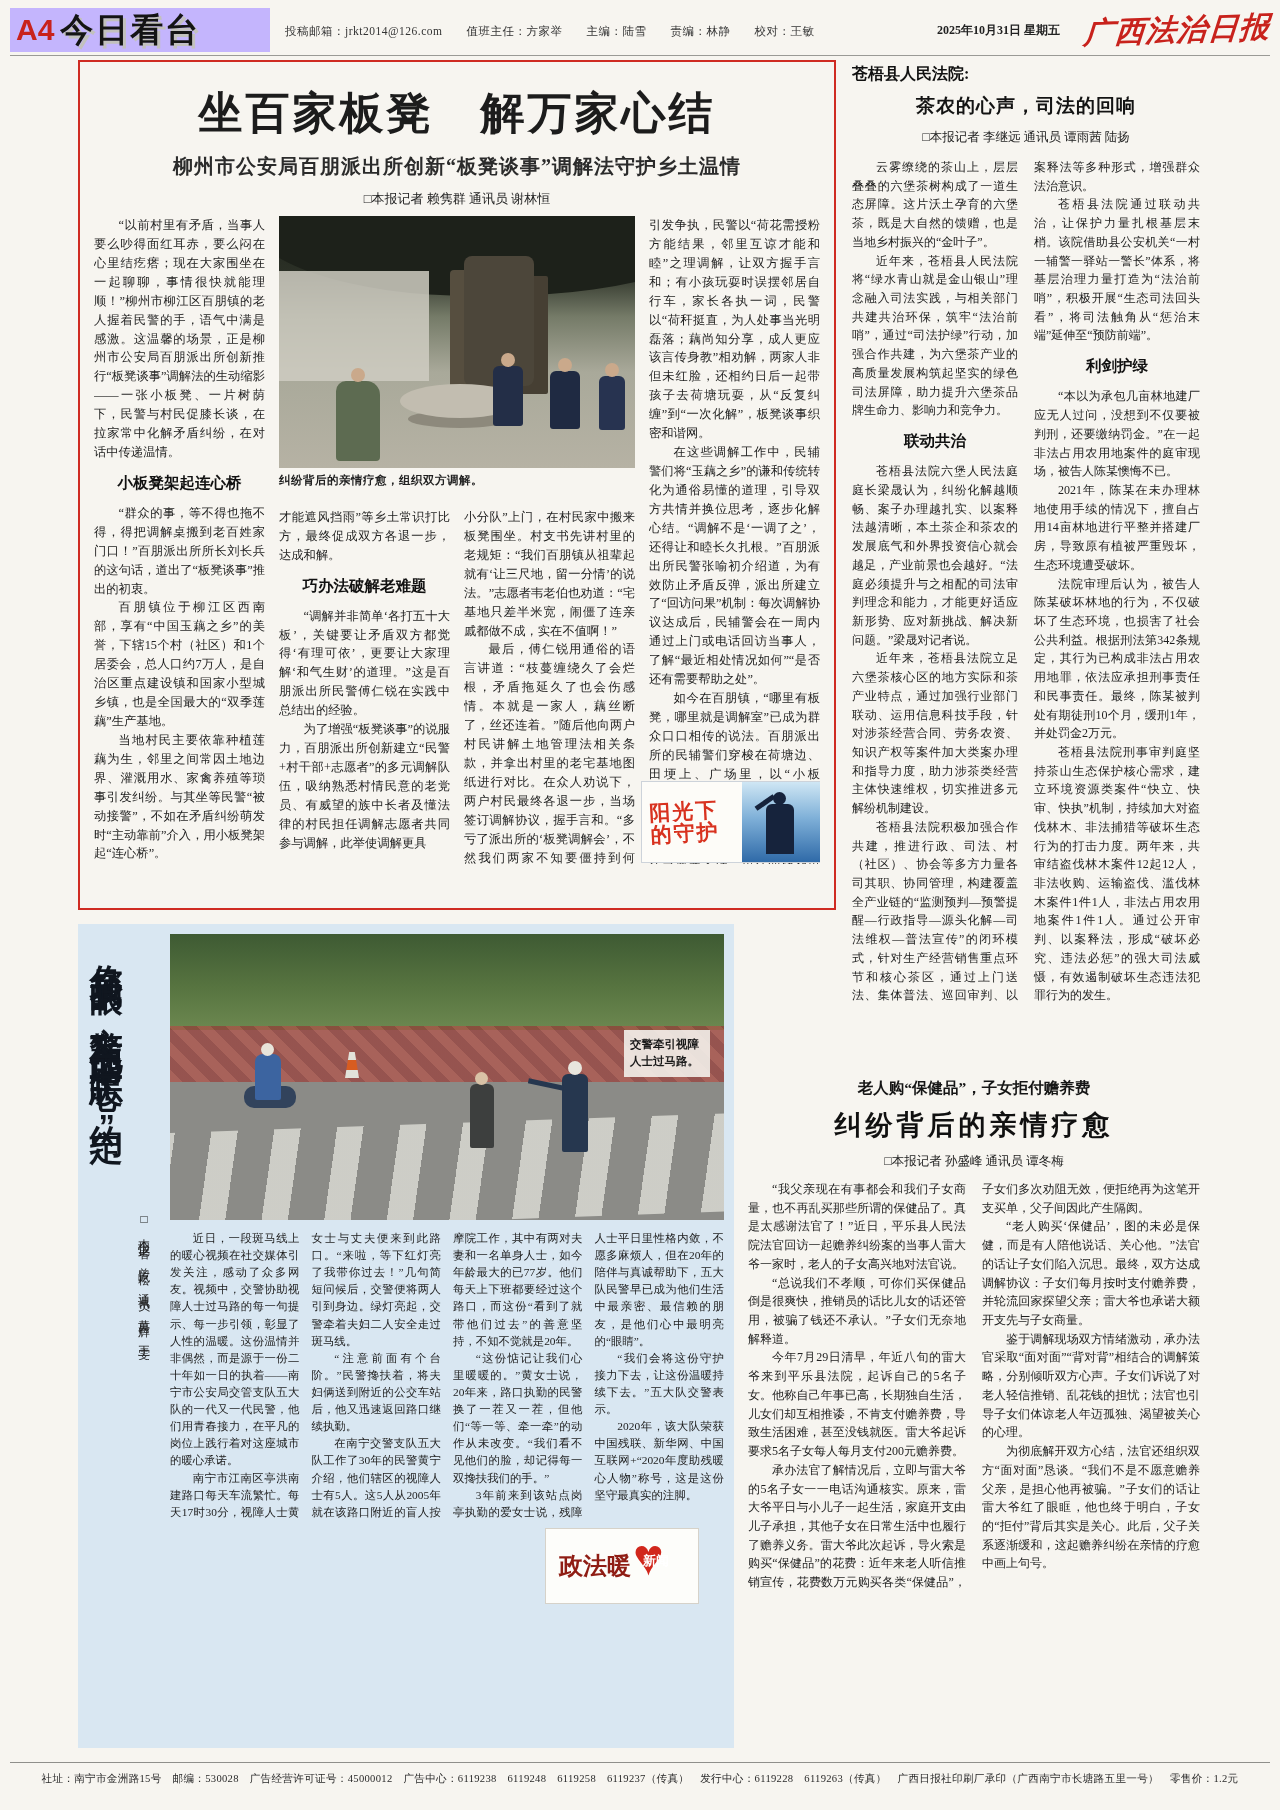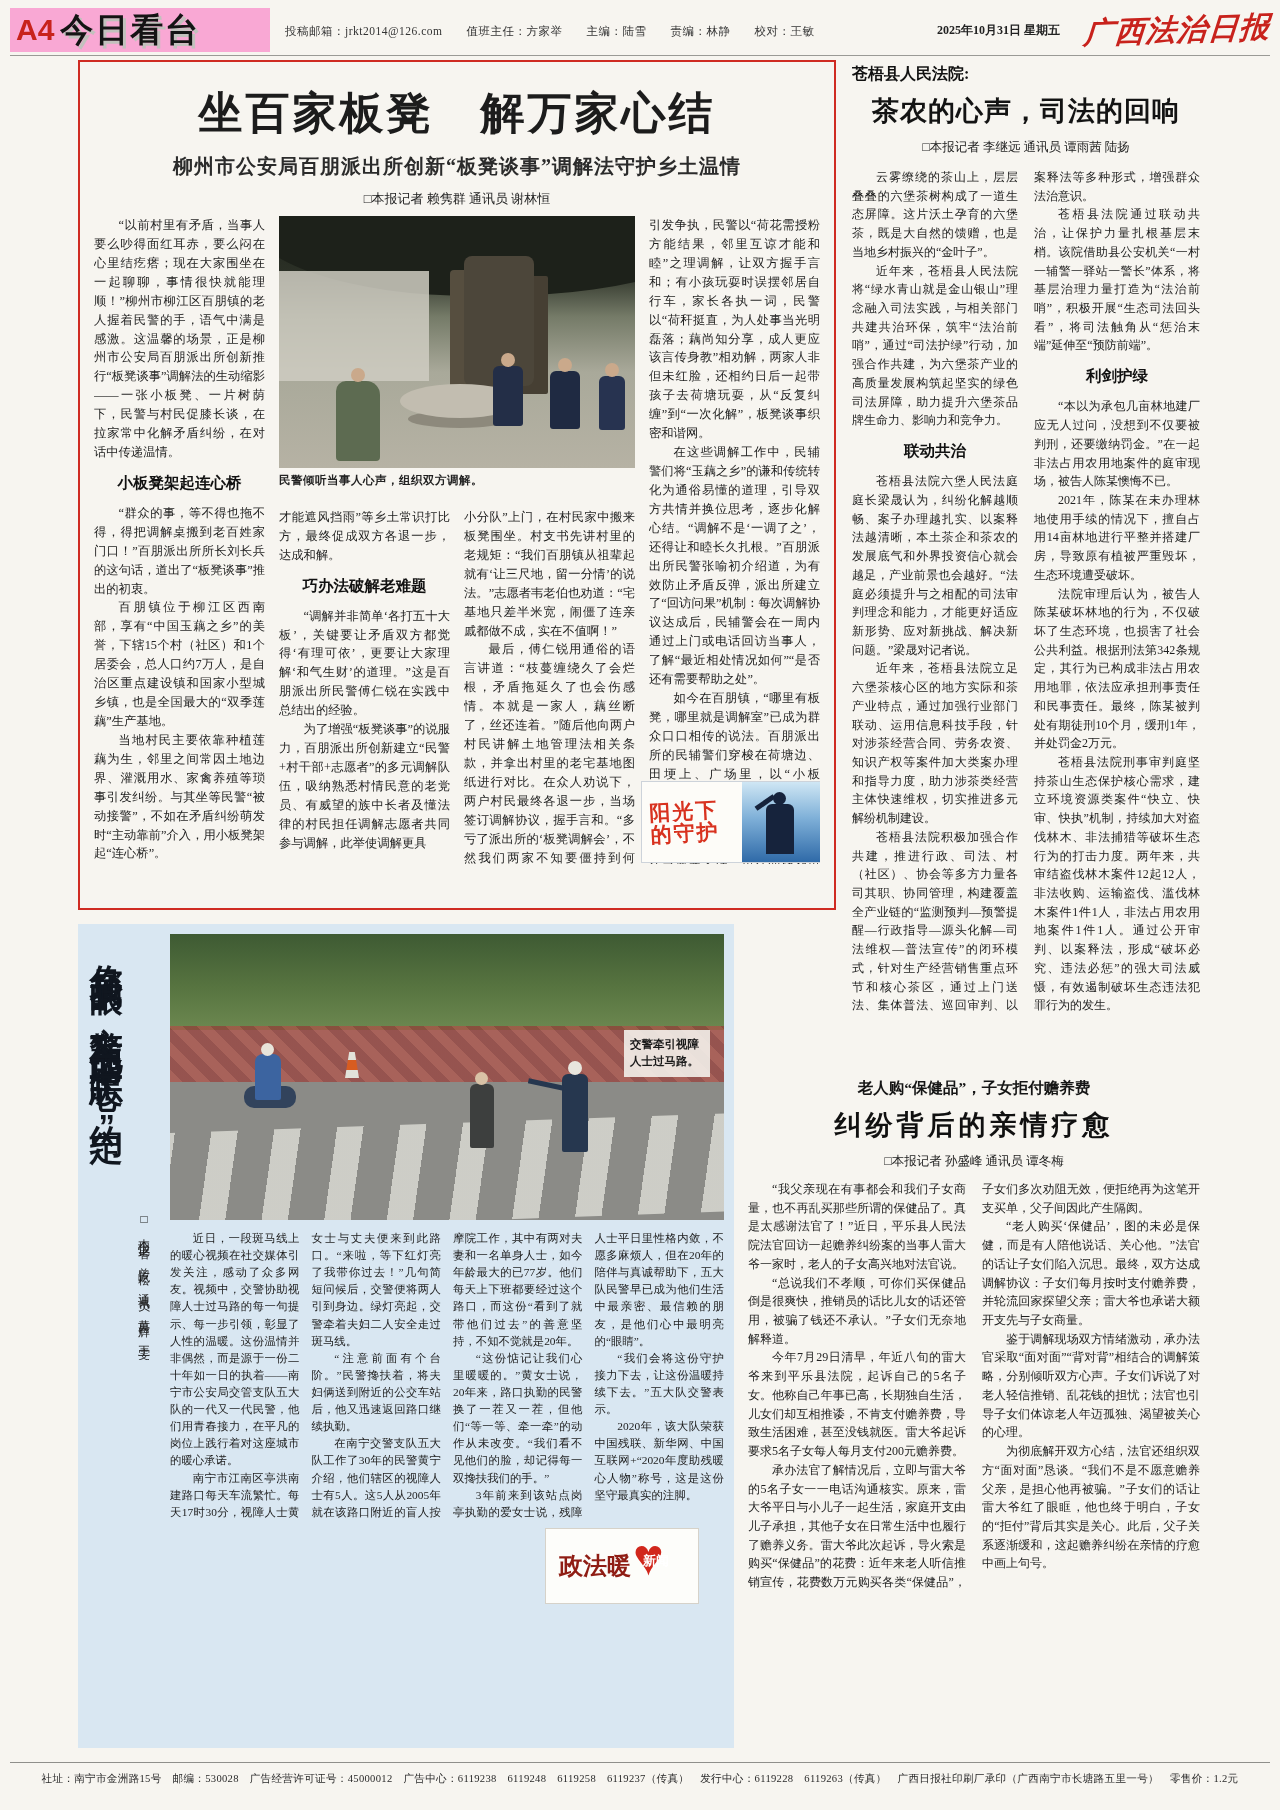--- a/index.html
+++ b/index.html
@@ -2,21 +2,21 @@
 <html><head>
 <meta charset="utf-8">
 <style>
   * { margin:0; padding:0; box-sizing:border-box; }
   html,body { width:1280px; }
   body { font-family:"Liberation Serif", serif; background:#e9e7e2; }
   .page { position:relative; width:1280px; height:1810px; background:#f7f5f0; overflow:hidden; }
 
   
   .masthead { position:absolute; left:10px; top:8px; right:10px; height:44px; }
-  .mast-left { position:absolute; left:0; top:0; width:260px; height:44px; background:#f9a8d4; display:flex; align-items:center; padding-left:6px; }
+  .mast-left { position:absolute; left:0; top:0; width:260px; height:44px; background:#c4b5fd; display:flex; align-items:center; padding-left:6px; }
   .page-no { color:#c8221c; font-family:"Liberation Sans",sans-serif; font-weight:900; font-size:30px; margin-right:6px; }
   .section-name { color:#141414; font-family:"Liberation Sans",sans-serif; font-weight:900; font-size:33px; letter-spacing:2px; text-shadow:3px 3px 0 #c2c1bd; }
   .mast-info { position:absolute; left:275px; top:16px; font-size:11.5px; color:#333; letter-spacing:.5px; white-space:nowrap; }
   .mast-right { position:absolute; right:0; top:2px; display:flex; align-items:center; gap:24px;margin-left:22px; }
   .mast-date { font-size:12px; font-weight:bold; color:#222; }
   .paper-name { color:#c8221c; font-size:30px; font-weight:900; font-style:italic; transform:skewX(-6deg) rotate(-2deg); font-family:"Liberation Serif",serif; letter-spacing:1px; }
   .mast-rule { position:absolute; left:10px; right:10px; top:55px; border-top:1px solid #9a9a96; }
 
   
   .main-box { position:absolute; left:78px; top:60px; width:758px; height:850px; border:2px solid #cf2b22; background:#f7f5f0; padding:8px 14px; overflow:hidden; }
@@ -50,21 +50,21 @@
   .badge1-text { flex:1; display:flex; flex-direction:column; justify-content:center; padding-left:8px; transform:rotate(-3deg); }
   .badge1-line { color:#d8321f; font-weight:900; font-size:21px; font-family:"Liberation Serif",serif; line-height:1.05; letter-spacing:2px; }
   .badge1-art { width:78px; background:linear-gradient(180deg,#cfe6f4 0%,#7fb0d8 45%,#2f6aa8 100%); position:relative; overflow:hidden; }
   .sil { position:absolute; left:24px; top:22px; width:28px; height:50px; background:#16233c; border-radius:6px 6px 0 0; }
   .sil:before { content:""; position:absolute; top:-12px; left:7px; width:13px; height:13px; border-radius:50%; background:#16233c; }
   .sil:after { content:""; position:absolute; top:-4px; left:-12px; width:22px; height:5px; background:#16233c; transform:rotate(-35deg); }
 
   
   .tea { position:absolute; left:852px; top:64px; width:348px; height:1000px; overflow:hidden; }
   .tea-kicker { font-size:16px; font-weight:bold; color:#111; margin-bottom:8px; }
-  .tea-headline { text-align:center; font-size:27px; font-weight:900; color:#131313; letter-spacing:1px; font-family:"Liberation Serif",serif; }
+  .tea-headline { text-align:center; font-size:19px; font-weight:900; color:#131313; letter-spacing:1px; font-family:"Liberation Serif",serif; }
   .tea-byline { text-align:center; font-size:12.5px; color:#222; margin:10px 0 12px; }
   .tea-body { column-count:2; column-gap:16px; font-size:12px; line-height:1.56; color:#1e1e1e; text-align:justify; height:880px; overflow:hidden; }
   .tea-body p { text-indent:2em; }
 
   
   .eye { position:absolute; left:78px; top:924px; width:656px; height:824px; background:#d9e7f2; overflow:hidden; }
   .eye-title { position:absolute; left:8px; top:14px; writing-mode:vertical-rl; text-orientation:upright; font-family:"Liberation Sans",sans-serif; font-weight:900; font-size:33px; color:#10161f; letter-spacing:5px; height:795px; line-height:1.25; }
   .eye-byline { position:absolute; left:57px; top:288px; writing-mode:vertical-rl; text-orientation:upright; font-size:12px; color:#1c1c1c; letter-spacing:3px; height:480px; }
   .photo2 { position:absolute; left:92px; top:10px; width:554px; height:286px; overflow:hidden; background:#f0abfc; }
   .p2-trees { position:absolute; left:0; top:0; width:100%; height:96px; background:linear-gradient(180deg,#3e5a33 0%,#577440 55%,#6c8850 100%); }
@@ -137,21 +137,21 @@
         <div class="photo1">
           <div class="ph-canopy"></div>
           <div class="ph-wall"></div>
           <div class="ph-trunk"></div>
           <div class="ph-table"></div>
           <div class="fig fig-elder"></div>
           <div class="fig fig-police1"></div>
           <div class="fig fig-police2"></div>
           <div class="fig fig-police3"></div>
         </div>
-        <div class="photo-caption">民警倾听当事人心声，组织双方调解。</div>
+        <div class="photo-caption">纠纷背后的亲情疗愈，组织双方调解。</div>
       </div>
       <div class="mcol mcol2">
         <p style="text-indent:0">才能遮风挡雨”等乡土常识打比方，最终促成双方各退一步，达成和解。</p>
         <div class="subhead">巧办法破解老难题</div>
         <p>“调解并非简单‘各打五十大板’，关键要让矛盾双方都觉得‘有理可依’，更要让大家理解‘和气生财’的道理。”这是百朋派出所民警傅仁锐在实践中总结出的经验。</p>
         <p>为了增强“板凳谈事”的说服力，百朋派出所创新建立“民警+村干部+志愿者”的多元调解队伍，吸纳熟悉村情民意的老党员、有威望的族中长者及懂法律的村民担任调解志愿者共同参与调解，此举使调解更具</p>
       </div>
       <div class="mcol mcol3">
         <p style="text-indent:0">小分队”上门，在村民家中搬来板凳围坐。村支书先讲村里的老规矩：“我们百朋镇从祖辈起就有‘让三尺地，留一分情’的说法。”志愿者韦老伯也劝道：“宅基地只差半米宽，闹僵了连亲戚都做不成，实在不值啊！”</p>
         <p>最后，傅仁锐用通俗的语言讲道：“枝蔓缠绕久了会烂根，矛盾拖延久了也会伤感情。本就是一家人，藕丝断了，丝还连着。”随后他向两户村民讲解土地管理法相关条款，并拿出村里的老宅基地图纸进行对比。在众人劝说下，两户村民最终各退一步，当场签订调解协议，握手言和。“多亏了派出所的‘板凳调解会’，不然我们两家不知要僵持到何时。”</p>

